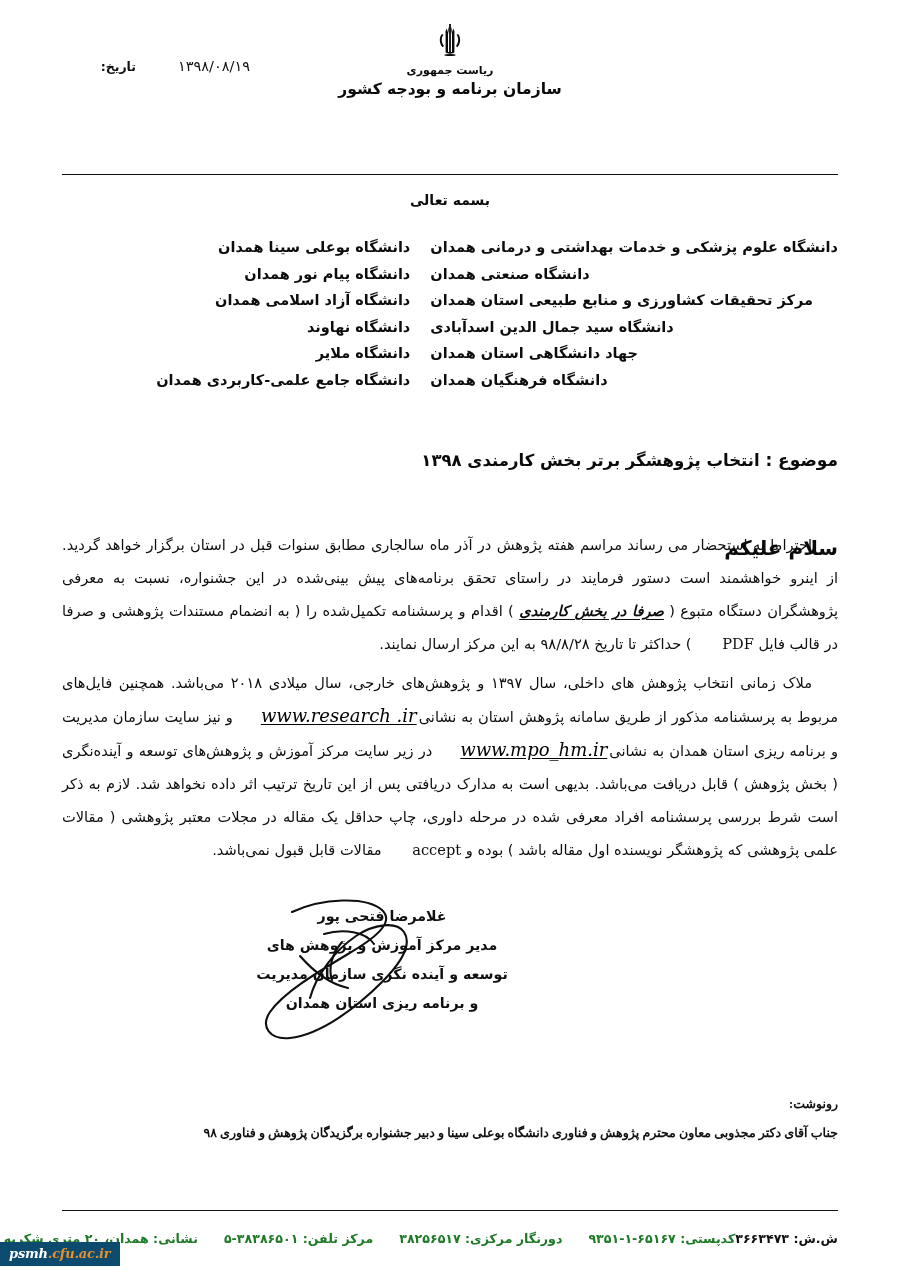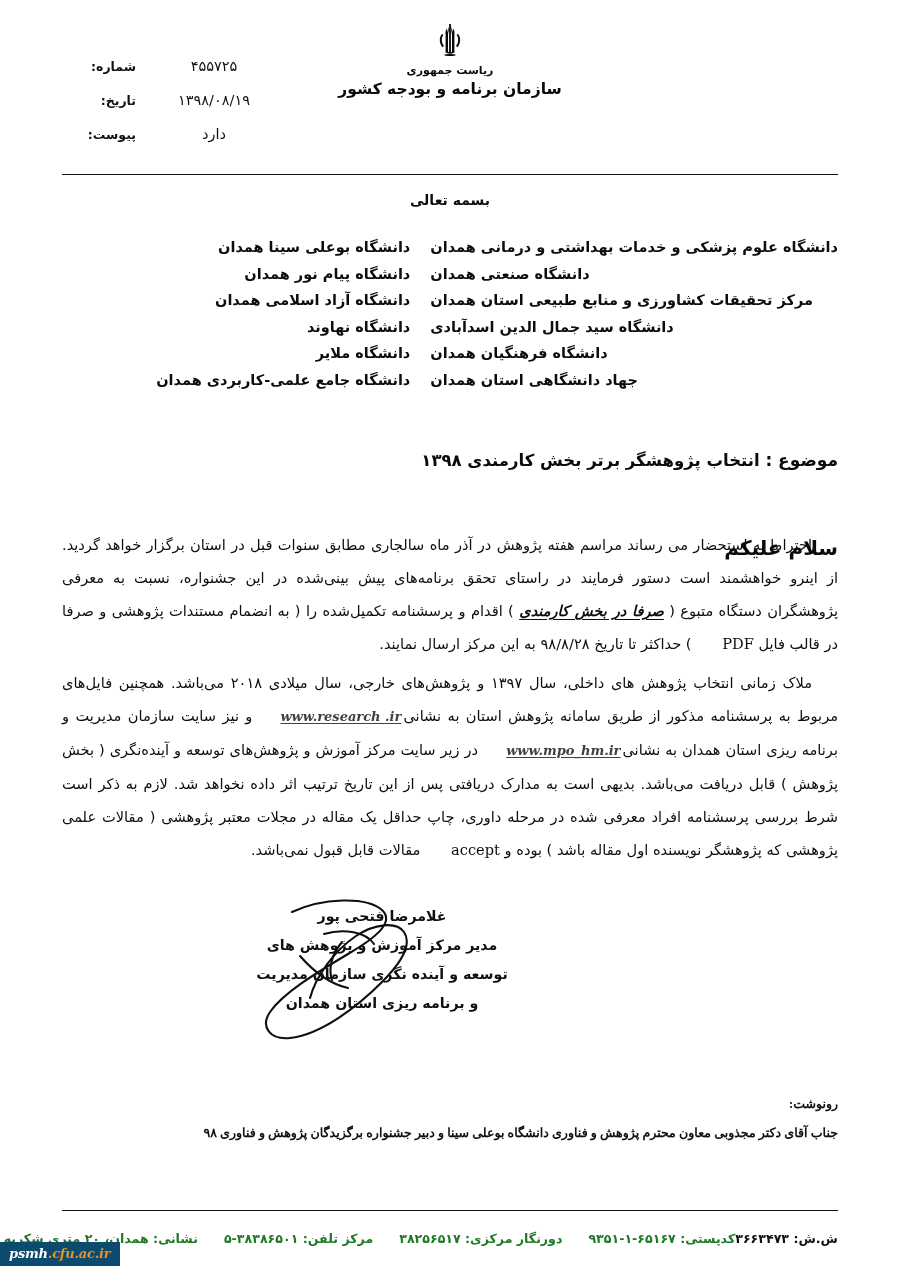--- a/index.html
+++ b/index.html
@@ -155,31 +155,30 @@
   }
   .para { margin: 0 0 6px 0; text-indent: 26px; }
   .para:last-child { margin-bottom: 0; }
   .emph {
     font-weight: 800;
     font-style: italic;
     text-decoration: underline;
     text-underline-offset: 3px;
   }
   .url {
-    color: #404040;
+    color: #000000;
     font-family: "DejaVu Serif", "Liberation Serif", serif;
     font-style: italic;
-    font-size: 13px;
+    font-size: 18px;
     text-decoration: underline;
     text-underline-offset: 2px;
     direction: ltr;
     unicode-bidi: embed;
     display: inline-block;
     padding: 0 2px;
-    font-weight: bold;
   }
   .latin {
     font-family: "DejaVu Serif", "Liberation Serif", serif;
     direction: ltr;
     unicode-bidi: embed;
     display: inline-block;
   }
 
   
   .signature-block {
@@ -299,46 +298,38 @@
             <ellipse cx="17.0" cy="33.0" rx="5.6" ry="1.1"></ellipse>
           </g>
         </svg>
       </span>
       <div class="org-line l1">ریاست جمهوری</div>
       <div class="org-line l2">سازمان برنامه و بودجه کشور</div>
     </div>
 
     <div class="meta">
       <div class="meta-row">
-        <span class="meta-label">شماره:</span>
-        <span class="meta-value">۴۵۵۷۲۵</span>
-      </div>
-      <div class="meta-row">
         <span class="meta-label">تاریخ:</span>
         <span class="meta-value">۱۳۹۸/۰۸/۱۹</span>
-      </div>
-      <div class="meta-row">
-        <span class="meta-label">پیوست:</span>
-        <span class="meta-value">دارد</span>
       </div>
     </div>
   </div>
 
   <div class="rule rule-top"></div>
 
   <div class="basmala">بسمه تعالی</div>
 
   <div class="recipients">
     <div class="rcol left">
       <div class="ritem">دانشگاه علوم پزشکی و خدمات بهداشتی و درمانی همدان</div>
       <div class="ritem">دانشگاه صنعتی همدان</div>
       <div class="ritem">مرکز تحقیقات کشاورزی و منابع طبیعی استان همدان</div>
       <div class="ritem">دانشگاه سید جمال الدین اسدآبادی</div>
+      <div class="ritem">جهاد دانشگاهی استان همدان</div>
       <div class="ritem">دانشگاه فرهنگیان همدان</div>
-      <div class="ritem">جهاد دانشگاهی استان همدان</div>
     </div>
     <div class="rcol right">
       <div class="ritem">دانشگاه بوعلی سینا همدان</div>
       <div class="ritem">دانشگاه پیام نور همدان</div>
       <div class="ritem">دانشگاه آزاد اسلامی همدان</div>
       <div class="ritem">دانشگاه نهاوند</div>
       <div class="ritem">دانشگاه ملایر</div>
       <div class="ritem">دانشگاه جامع علمی-کاربردی همدان</div>
     </div>
   </div>

